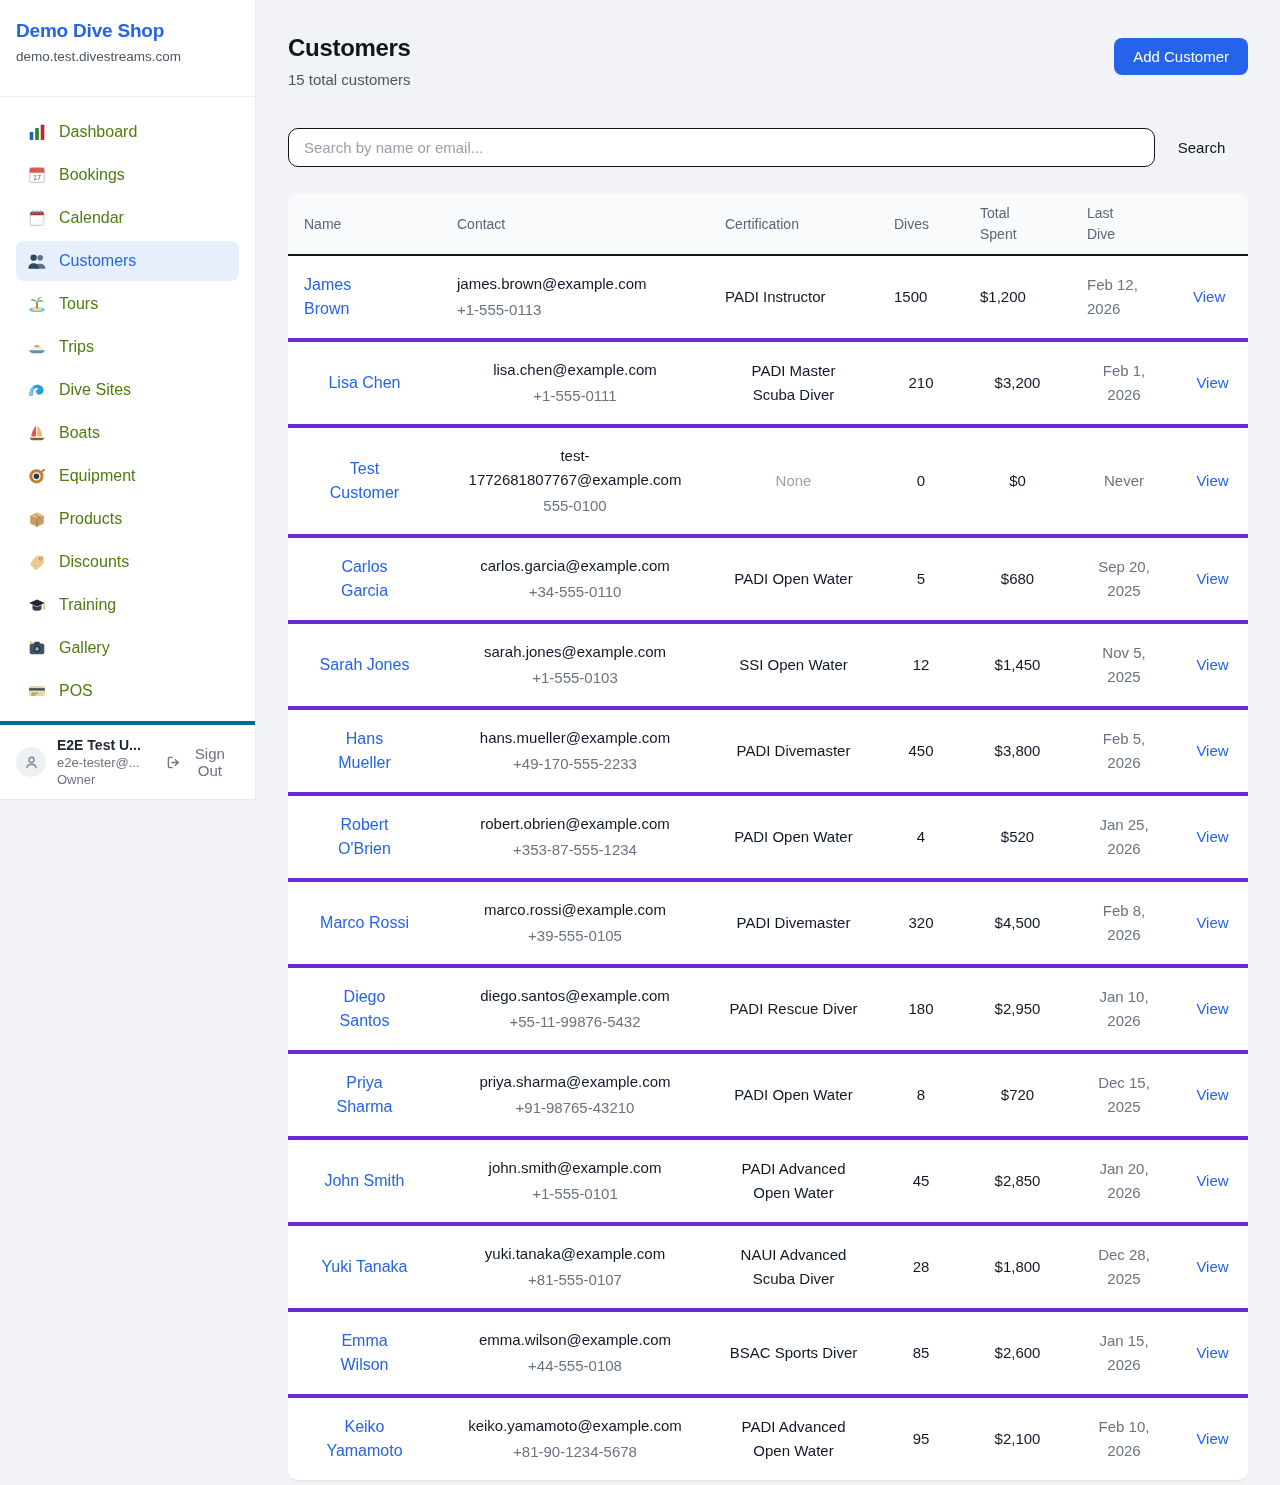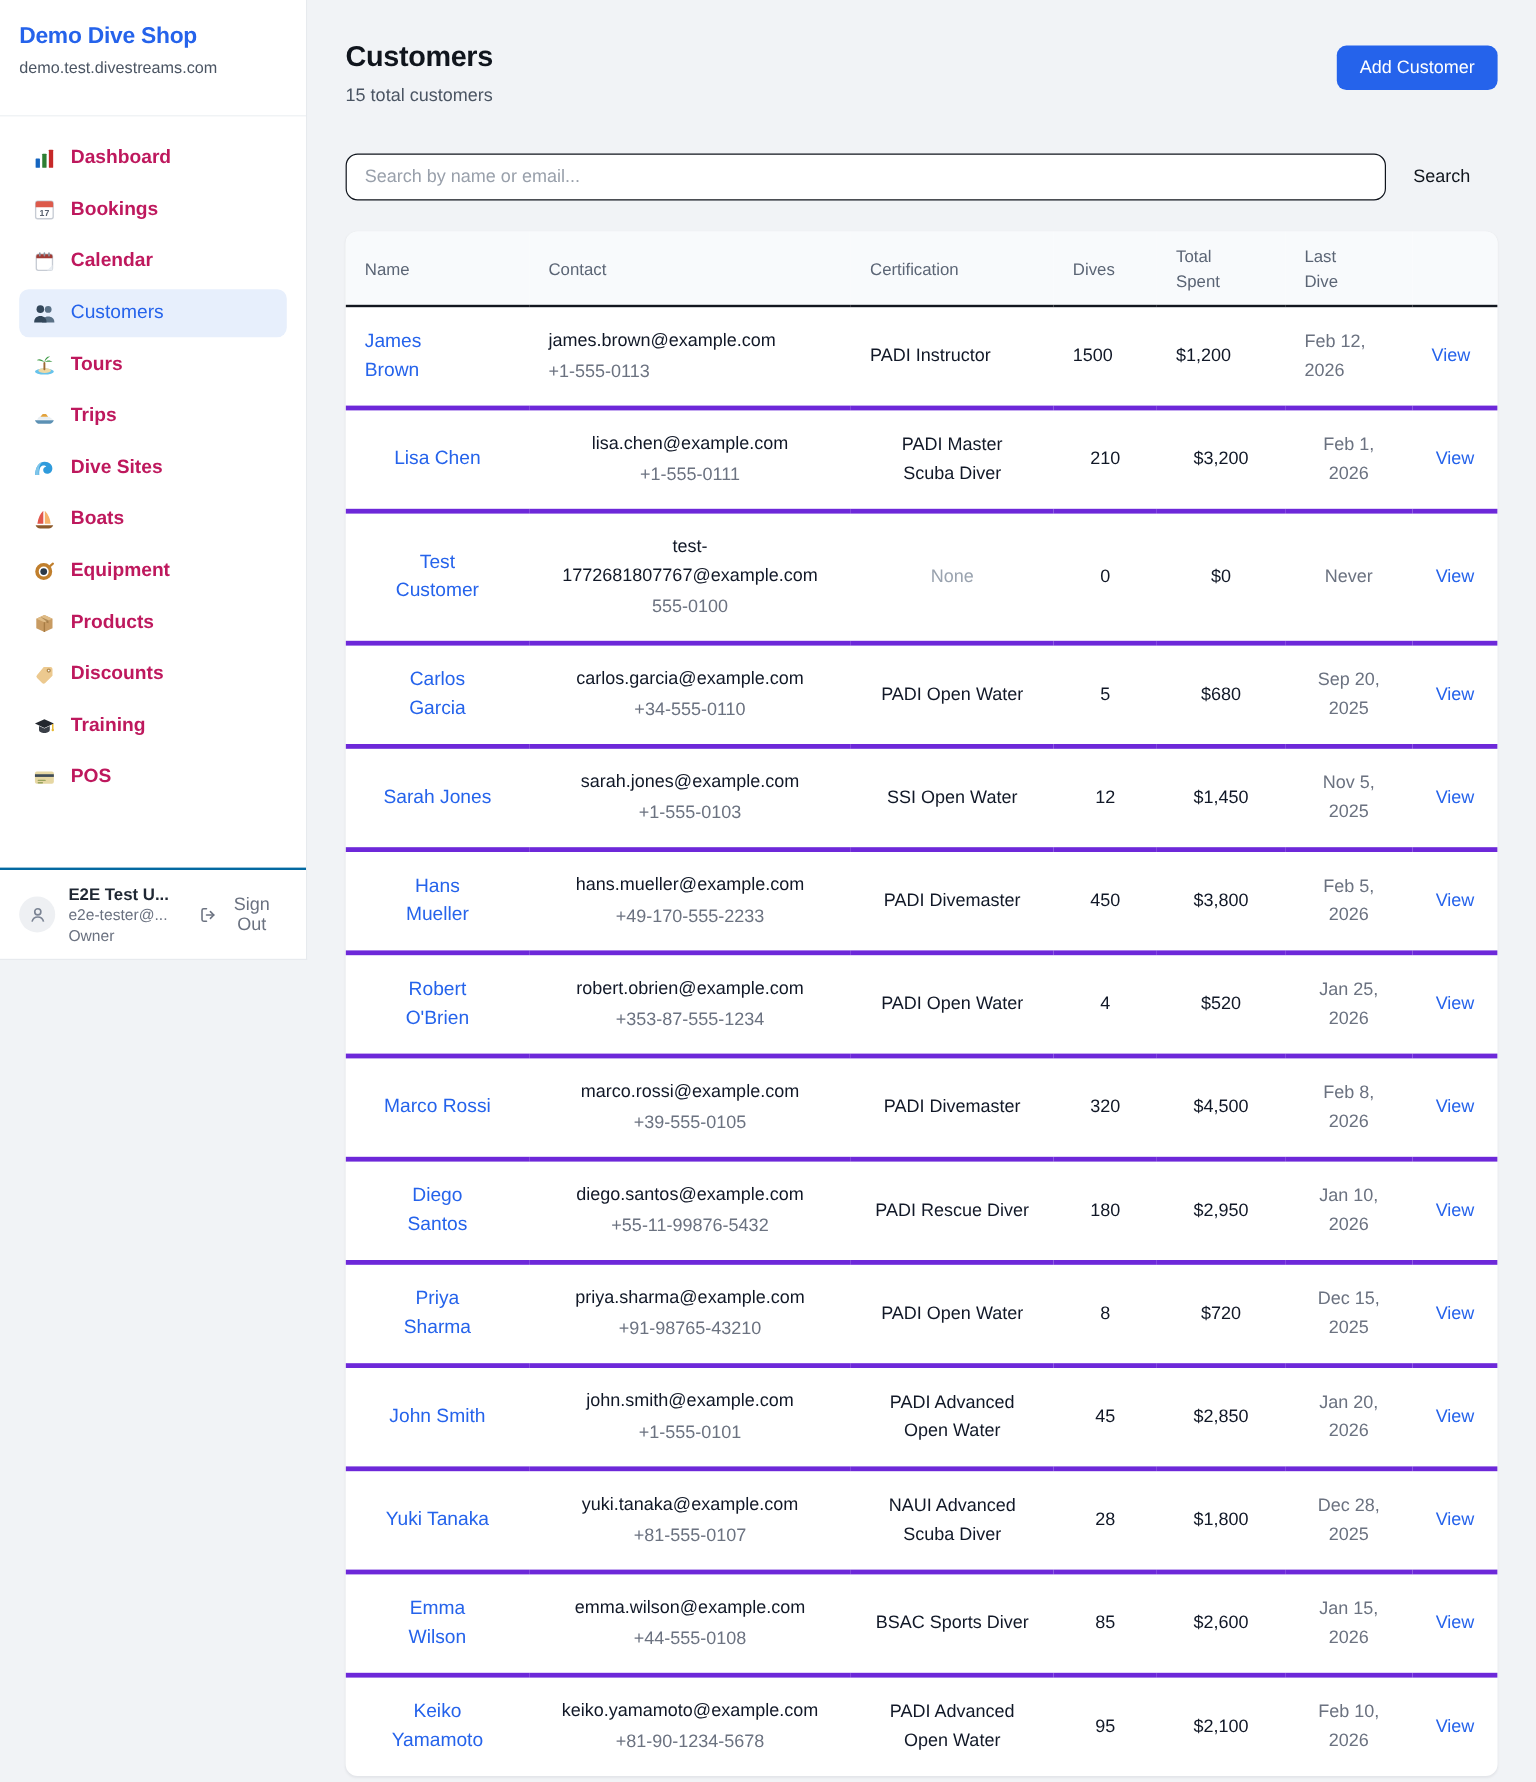--- a/index.html
+++ b/index.html
@@ -19,27 +19,27 @@
     border-bottom:1px solid #e7eaee;
     display:flex; flex-direction:column;
   }
   .sb-head { padding:20px 16px 32px; border-bottom:1px solid #edf0f3; }
   .sb-title { color:#2563eb; font-size:19px; font-weight:bold; letter-spacing:-0.2px; }
   .sb-sub { color:#4b5563; font-size:13.5px; margin-top:7px; }
   .sb-nav { flex:1; padding:12px 16px; overflow:hidden; }
   .nav-item {
     display:flex; align-items:center; gap:13px;
     height:40px; margin:3px 0; padding:0 12px;
-    border-radius:8px; font-size:16px; color:#be185d; cursor:pointer;font-weight:bold;
+    border-radius:8px; font-size:16px; color:#4d7c0f; cursor:pointer;
   }
   .nav-item.active { background:#e7effc; color:#2563eb; font-weight:500; }
   .nav-icon { width:18px; height:18px; flex:0 0 18px; display:inline-flex; }
   .nav-icon svg { width:18px; height:18px; }
   .sb-foot {
-    border-top:2px solid #0369a1; padding:12px 16px;
+    border-top:4px solid #0369a1; padding:12px 16px;
     display:flex; align-items:center; gap:11px;
   }
   .avatar {
     width:30px; height:30px; border-radius:50%; background:#eef0f3;
     display:flex; align-items:center; justify-content:center; flex:0 0 30px;
   }
   .avatar svg { width:17px; height:17px; }
   .user-block { min-width:0; width:98px; }
   .u-name { font-weight:bold; font-size:14px; color:#1f2733; white-space:nowrap; }
   .u-email, .u-role { font-size:13px; color:#6b7280; margin-top:2px; white-space:nowrap; }
@@ -224,20 +224,32 @@
       <div class="nav-item">
         <span class="nav-icon">
           <svg viewBox="0 0 16 16">
             <path d="M8 3l7 3.2-7 3.2L1 6.2z" fill="#23272e"></path>
             <path d="M4 8v3c0 1.2 1.8 2.2 4 2.2s4-1 4-2.2V8L8 9.8z" fill="#3a3f47"></path>
             <path d="M14.2 6.5v4" stroke="#e8b931" stroke-width="1.1"></path>
             <circle cx="14.2" cy="11" r="0.9" fill="#e8b931"></circle>
           </svg>
         </span>
         <span>Training</span>
+      </div>
+      <div class="nav-item">
+        <span class="nav-icon">
+          <svg viewBox="0 0 16 16">
+            <rect x="1.5" y="4" width="13" height="9.5" rx="1.8" fill="#4a525c"></rect>
+            <rect x="5.5" y="2.5" width="5" height="2.5" rx="0.8" fill="#3a4149"></rect>
+            <circle cx="8" cy="8.8" r="3" fill="#2a3138"></circle>
+            <circle cx="8" cy="8.8" r="1.7" fill="#6fb1d8"></circle>
+            <path d="M2.5 1.6l.5 1.1 1.1.5-1.1.5-.5 1.1L2 3.7l-1.1-.5L2 2.7z" fill="#f3c53c"></path>
+          </svg>
+        </span>
+        <span>Gallery</span>
       </div>
       <div class="nav-item">
         <span class="nav-icon">
           <svg viewBox="0 0 16 16">
             <rect x="1" y="3.5" width="14" height="9" rx="1.4" fill="#e6d7a3"></rect>
             <rect x="1" y="5.5" width="14" height="2" fill="#3f4c58"></rect>
             <rect x="3" y="9.5" width="6" height="1.1" rx="0.5" fill="#9aa45f"></rect>
             <rect x="3" y="11.2" width="4" height="1.1" rx="0.5" fill="#9aa45f"></rect>
           </svg>
         </span>

